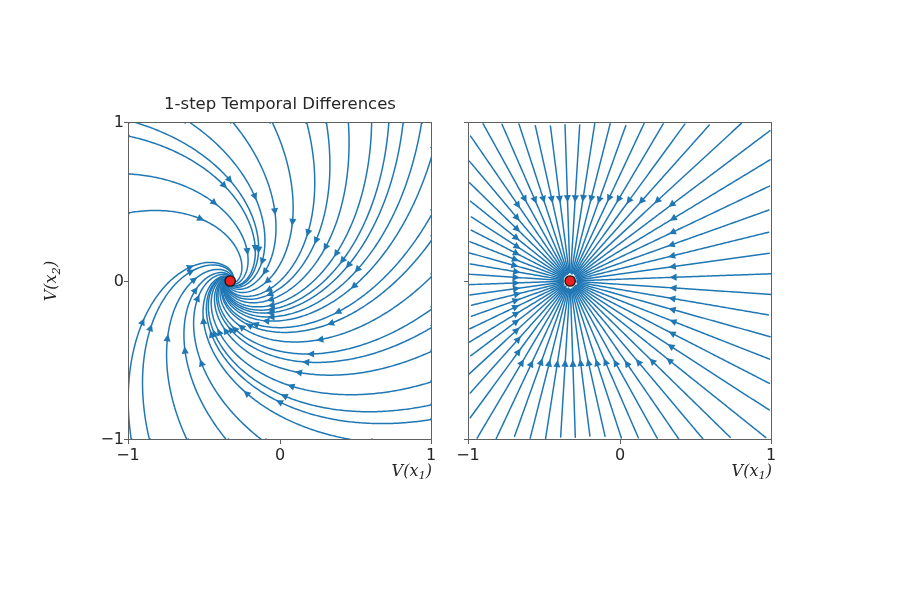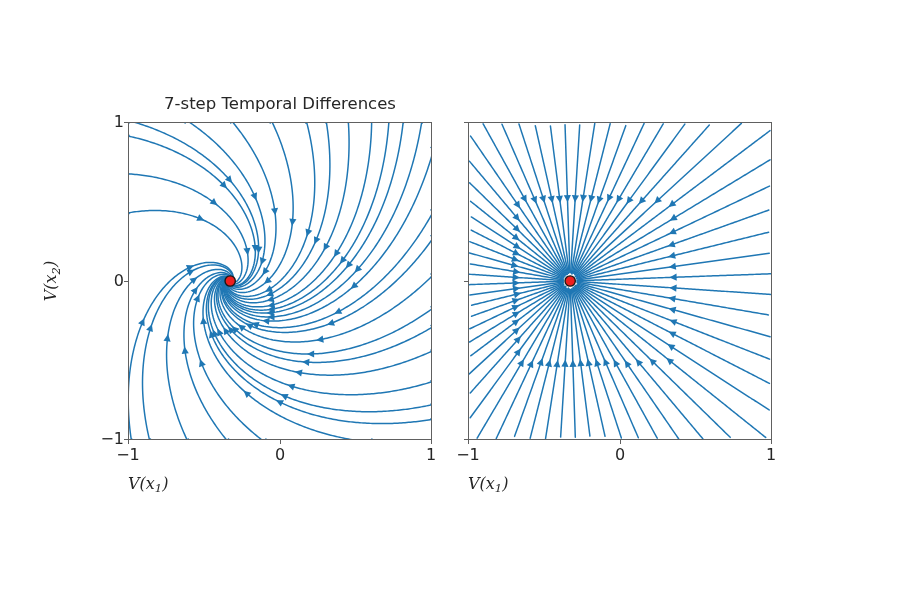--- a/index.html
+++ b/index.html
@@ -79,23 +79,23 @@
     text-align: center;
   }
   .ticklabel-y {
     right: 308px;
     transform: translateY(-50%);
     text-align: right;
   }
   .axis-label-x {
     position: absolute;
     left: 0;
-    top: 352px;
+    top: 339px;
     width: 100%;
-    text-align: left;
+    text-align: right;
     font-size: 16px;
     white-space: nowrap;
   }
   .axis-label-y {
     position: absolute;
     left: 52px;
     top: 281px;
     font-size: 16px;
     white-space: nowrap;
     transform: translate(-50%, -50%) rotate(-90deg);
@@ -104,21 +104,21 @@
   .mathvar { font-style: italic; font-family: "DejaVu Serif", serif; }
   .mathsub { font-size: 0.72em; vertical-align: -0.28em; font-style: italic;
              font-family: "DejaVu Serif", serif; }
 </style>
 </head>
 <body>
 
 <div id="figure">
 
   <div class="panel" id="panel-left">
-    <div class="panel-title">7-step Temporal Differences</div>
+    <div class="panel-title">1-step Temporal Differences</div>
 
     <div class="plot-frame">
       <svg class="stream-svg" id="svg-left" viewBox="0 0 304 318" preserveAspectRatio="none">
           <path d="M 21.58 318.00 L 21.12 320.84 L 20.67 319.00 L 20.23 317.14 L 19.81 315.29 L 19.40 313.43 L 19.00 311.57 L 18.61 309.70 L 18.24 307.83 L 17.88 305.96 L 17.54 304.09 L 17.21 302.21 L 16.89 300.33 L 16.58 298.45 L 16.29 296.57 L 16.02 294.68 L 15.75 292.79 L 15.51 290.90 L 15.27 289.01 L 15.05 287.12 L 14.85 285.22 L 14.66 283.32 L 14.49 281.42 L 14.33 279.52 L 14.18 277.62 L 14.05 275.72 L 13.94 273.81 L 13.84 271.91 L 13.76 270.00 L 13.70 268.10 L 13.65 266.19 L 13.62 264.28 L 13.60 262.37 L 13.60 260.47 L 13.62 258.56 L 13.66 256.65 L 13.71 254.74 L 13.78 252.84 L 13.87 250.93 L 13.97 249.03 L 14.10 247.12 L 14.24 245.22 L 14.40 243.32 L 14.58 241.42 L 14.78 239.52 L 14.99 237.63 L 15.23 235.74 L 15.49 233.85 L 15.76 231.96 L 16.06 230.08 L 16.37 228.20 L 16.71 226.32 L 17.06 224.45 L 17.44 222.59 L 17.84 220.72 L 18.26 218.87 L 18.70 217.02 L 19.16 215.17 L 19.64 213.33 L 20.15 211.50 L 20.67 209.67 L 21.22 207.85 L 21.80 206.04 L 22.39 204.24 L 23.01 202.44 L 23.66 200.66 L 24.32 198.88 L 25.01 197.11 L 25.73 195.36 L 26.46 193.61 L 27.23 191.88 L 28.02 190.16 L 28.83 188.45 L 29.67 186.76 L 30.53 185.08 L 31.42 183.41 L 32.34 181.76 L 33.28 180.13 L 34.25 178.51 L 35.25 176.91 L 36.27 175.33 L 37.32 173.77 L 38.40 172.23 L 39.50 170.72 L 40.63 169.22 L 41.79 167.75 L 42.98 166.30 L 44.20 164.88 L 45.44 163.49 L 46.72 162.12 L 48.02 160.78 L 49.35 159.48 L 50.71 158.21 L 52.10 156.97 L 53.52 155.77 L 54.96 154.60 L 56.43 153.48 L 57.94 152.40 L 59.47 151.36 L 61.02 150.36 L 62.61 149.42 L 64.22 148.52 L 65.86 147.68 L 67.52 146.90 L 69.20 146.17 L 70.91 145.51 L 72.65 144.91 L 74.40 144.38 L 76.17 143.92 L 77.96 143.54 L 79.76 143.25 L 81.57 143.03 L 83.39 142.92 L 85.22 142.89 L 87.04 142.97 L 88.85 143.16 L 90.65 143.47 L 92.43 143.90 L 94.18 144.46 L 95.87 145.15 L 97.51 146.00 L 99.06 147.00 L 100.51 148.16 L 101.82 149.49 L 102.94 151.00 L 103.82 152.67 L 104.38 154.48 L 104.49 156.39" fill="none" stroke="#1f77b4" stroke-width="1.5" stroke-linecap="round"></path>
           <polygon points="23.01,202.44 24.07,210.42 17.26,208.07" fill="#1f77b4"></polygon>
           <polygon points="65.86,147.68 61.10,154.17 57.81,147.77" fill="#1f77b4"></polygon>
           <path d="M 0.00 91.19 L -3.02 90.85 L -1.22 90.52 L 0.58 90.21 L 2.38 89.93 L 4.19 89.66 L 5.99 89.41 L 7.81 89.18 L 9.62 88.97 L 11.43 88.78 L 13.25 88.61 L 15.07 88.46 L 16.89 88.33 L 18.71 88.23 L 20.53 88.14 L 22.36 88.08 L 24.18 88.04 L 26.00 88.03 L 27.83 88.03 L 29.65 88.06 L 31.47 88.11 L 33.30 88.19 L 35.12 88.29 L 36.94 88.42 L 38.76 88.56 L 40.57 88.74 L 42.39 88.94 L 44.20 89.17 L 46.01 89.42 L 47.81 89.70 L 49.61 90.00 L 51.41 90.34 L 53.20 90.70 L 54.98 91.09 L 56.76 91.50 L 58.54 91.95 L 60.30 92.43 L 62.06 92.93 L 63.81 93.47 L 65.55 94.03 L 67.29 94.63 L 69.01 95.25 L 70.72 95.91 L 72.42 96.61 L 74.11 97.33 L 75.78 98.09 L 77.44 98.88 L 79.09 99.70 L 80.72 100.56 L 82.33 101.45 L 83.92 102.38 L 85.50 103.34 L 87.05 104.34 L 88.59 105.38 L 90.09 106.45 L 91.58 107.56 L 93.04 108.70 L 94.47 109.89 L 95.87 111.11 L 97.24 112.37 L 98.57 113.67 L 99.87 115.01 L 101.14 116.38 L 102.36 117.80 L 103.54 119.25 L 104.67 120.75 L 105.76 122.28 L 106.80 123.85 L 107.78 125.46 L 108.70 127.10 L 109.56 128.79 L 110.36 130.50 L 111.08 132.25 L 111.73 134.04 L 112.29 135.85 L 112.77 137.69 L 113.16 139.56 L 113.44 141.44 L 113.62 143.34 L 113.68 145.25 L 113.61 147.16 L 113.41 149.05 L 113.06 150.92 L 112.55 152.76 L 111.87 154.53 L 111.01 156.21 L 109.94 157.76 L 108.67 159.12 L 107.18 160.22 L 105.50 160.95" fill="none" stroke="#1f77b4" stroke-width="1.5" stroke-linecap="round"></path>
           <polygon points="75.78,98.09 67.74,98.40 70.71,91.84" fill="#1f77b4"></polygon>
           <path d="M 0.00 51.09 L -1.26 51.18 L 0.56 51.29 L 2.38 51.41 L 4.20 51.55 L 6.02 51.71 L 7.83 51.88 L 9.65 52.07 L 11.46 52.28 L 13.27 52.50 L 15.08 52.74 L 16.89 53.00 L 18.69 53.28 L 20.50 53.57 L 22.30 53.88 L 24.09 54.21 L 25.89 54.56 L 27.68 54.92 L 29.46 55.30 L 31.25 55.71 L 33.03 56.13 L 34.80 56.57 L 36.57 57.03 L 38.34 57.50 L 40.10 58.00 L 41.85 58.52 L 43.60 59.05 L 45.35 59.61 L 47.09 60.19 L 48.82 60.79 L 50.54 61.40 L 52.26 62.04 L 53.98 62.70 L 55.68 63.38 L 57.38 64.08 L 59.06 64.80 L 60.74 65.55 L 62.41 66.31 L 64.08 67.10 L 65.73 67.91 L 67.37 68.74 L 69.00 69.60 L 70.62 70.48 L 72.23 71.38 L 73.82 72.30 L 75.41 73.25 L 76.98 74.22 L 78.54 75.21 L 80.08 76.23 L 81.61 77.27 L 83.12 78.33 L 84.62 79.42 L 86.10 80.54 L 87.56 81.67 L 89.01 82.84 L 90.44 84.02 L 91.84 85.24 L 93.23 86.47 L 94.60 87.74 L 95.95 89.03 L 97.27 90.34 L 98.57 91.68 L 99.84 93.04 L 101.09 94.43 L 102.32 95.85 L 103.51 97.29 L 104.68 98.76 L 105.82 100.25 L 106.92 101.76 L 107.99 103.31 L 109.03 104.88 L 110.04 106.47 L 111.00 108.09 L 111.93 109.73 L 112.82 111.39 L 113.67 113.08 L 114.47 114.80 L 115.23 116.53 L 115.94 118.29 L 116.60 120.07 L 117.21 121.87 L 117.76 123.69 L 118.26 125.52 L 118.69 127.38 L 119.07 129.24 L 119.37 131.12 L 119.61 133.02 L 119.78 134.92 L 119.87 136.82 L 119.88 138.73 L 119.81 140.64 L 119.64 142.54 L 119.39 144.43 L 119.04 146.30 L 118.58 148.14 L 118.01 149.96 L 117.33 151.73 L 116.53 153.44 L 115.61 155.09 L 114.55 156.64 L 113.36 158.09 L 112.03 159.39 L 110.56 160.52 L 108.95 161.42 L 107.22 162.04 L 105.41 162.28 L 103.61 162.02" fill="none" stroke="#1f77b4" stroke-width="1.5" stroke-linecap="round"></path>
           <polygon points="89.01,82.84 81.14,81.13 85.65,75.52" fill="#1f77b4"></polygon>

